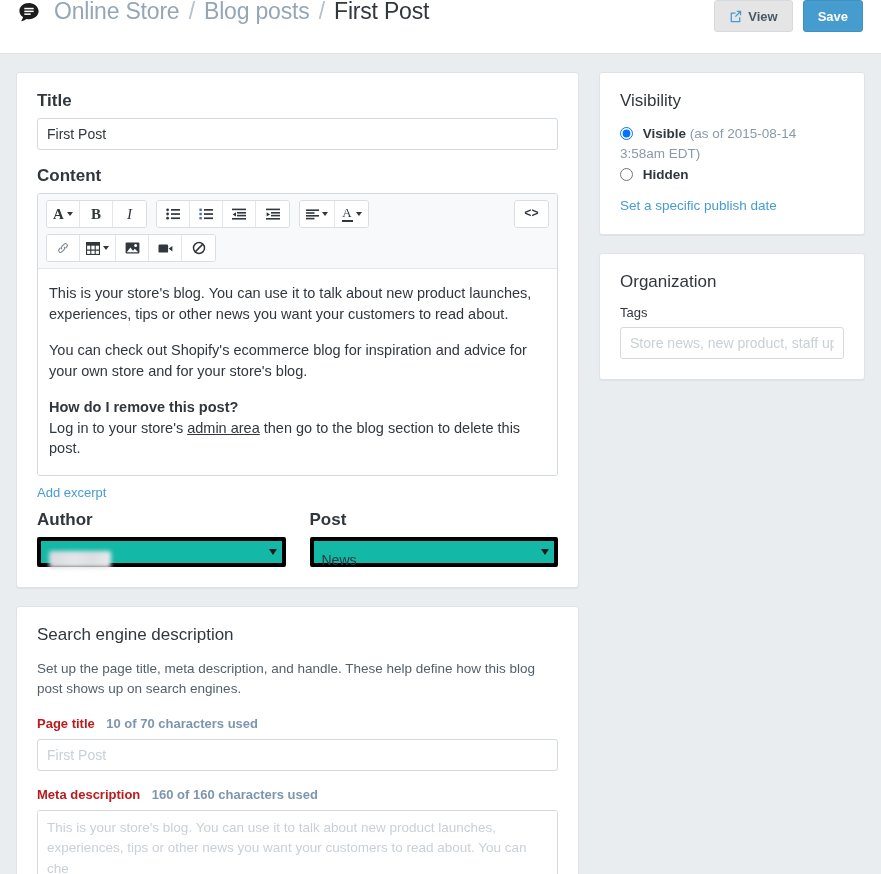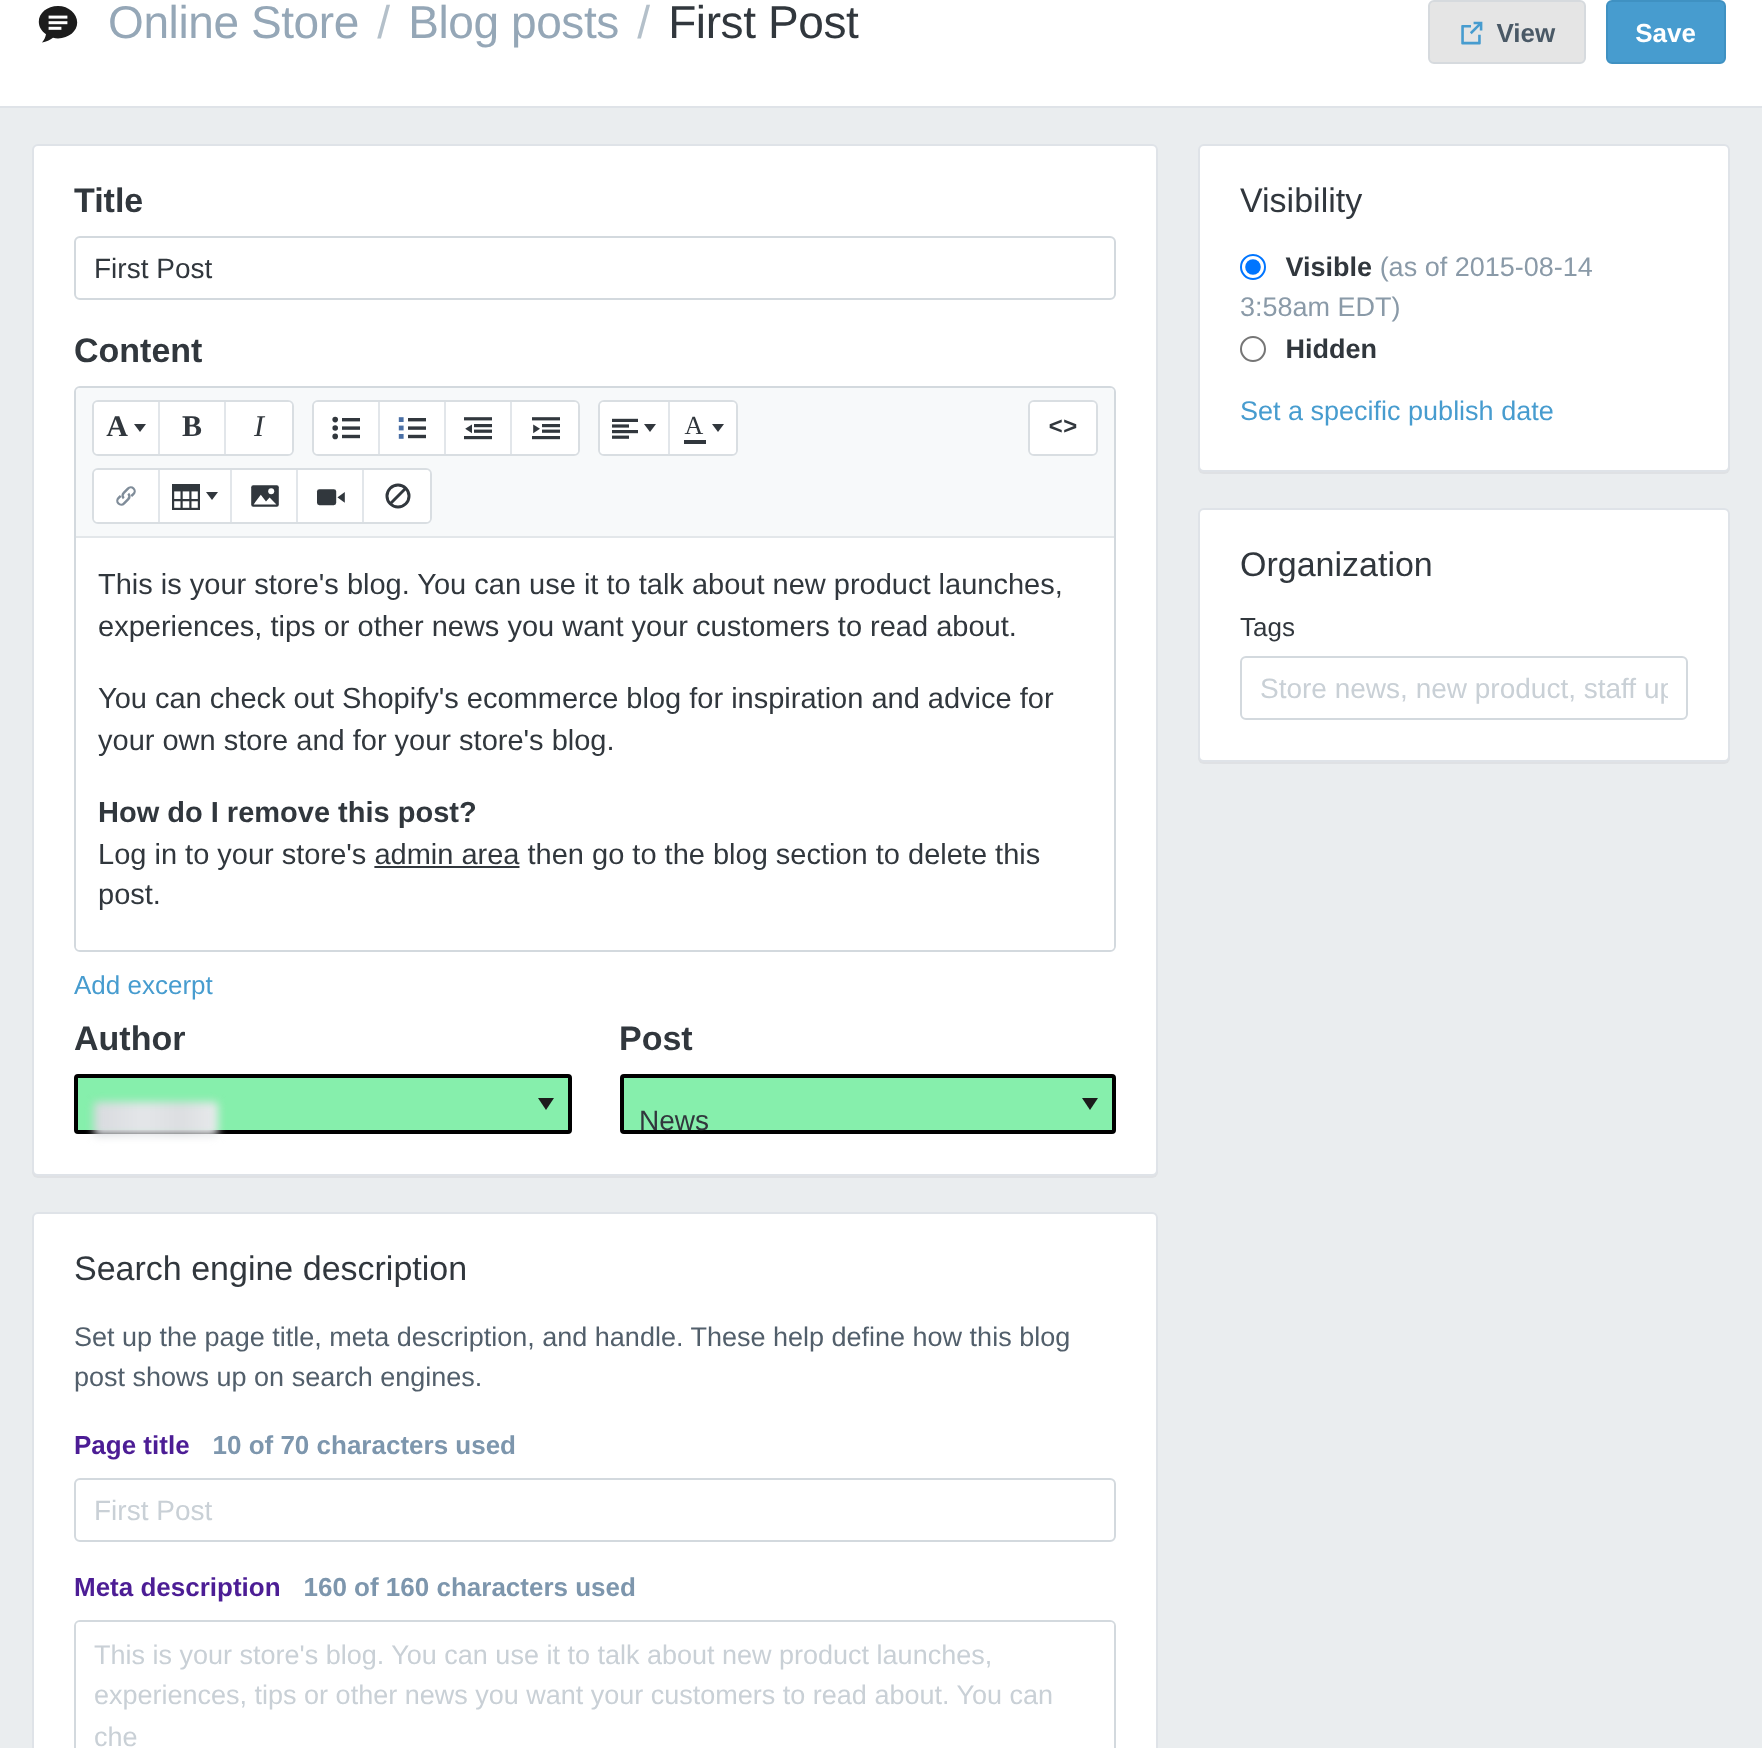--- a/index.html
+++ b/index.html
@@ -204,23 +204,23 @@
   .row2 {
     display: flex;
     gap: 24px;
     margin-top: 2px;
   }
   .row2 > div { flex: 1 1 0; }
   .select-wrap { position: relative; }
   .select-box {
     width: 100%;
     height: 30px;
-    border: 2px solid #000000;
+    border: 4px solid #000000;
     border-radius: 2px;
-    background: #86efac;
+    background: #14b8a6;
     font-size: 14px;
     color: #31373d;
     padding: 15px 26px 0 8px;
     display: flex;
     align-items: center;
     cursor: pointer;
   }
   .select-arrow {
     position: absolute;
     right: 9px; top: 50%;
@@ -264,21 +264,21 @@
   }
 
   
   .seo-desc {
     font-size: 13.5px;
     line-height: 1.45;
     color: #525f6b;
     margin: 0 0 16px 0;
   }
   .counter-row { margin-bottom: 7px; }
-  .counter-row .lbl { font-size: 13px; font-weight: bold; color: #4c1d95; }
+  .counter-row .lbl { font-size: 13px; font-weight: bold; color: #b91c1c; }
   .counter-row .cnt { font-size: 13px; font-weight: bold; color: #7d96ad; margin-left: 7px; }
   .ta {
     width: 100%;
     height: 74px;
     border: 1px solid #d3d9de;
     border-radius: 3px;
     font-family: "Liberation Sans", sans-serif;
     font-size: 13.5px;
     line-height: 1.5;
     color: #31373d;

